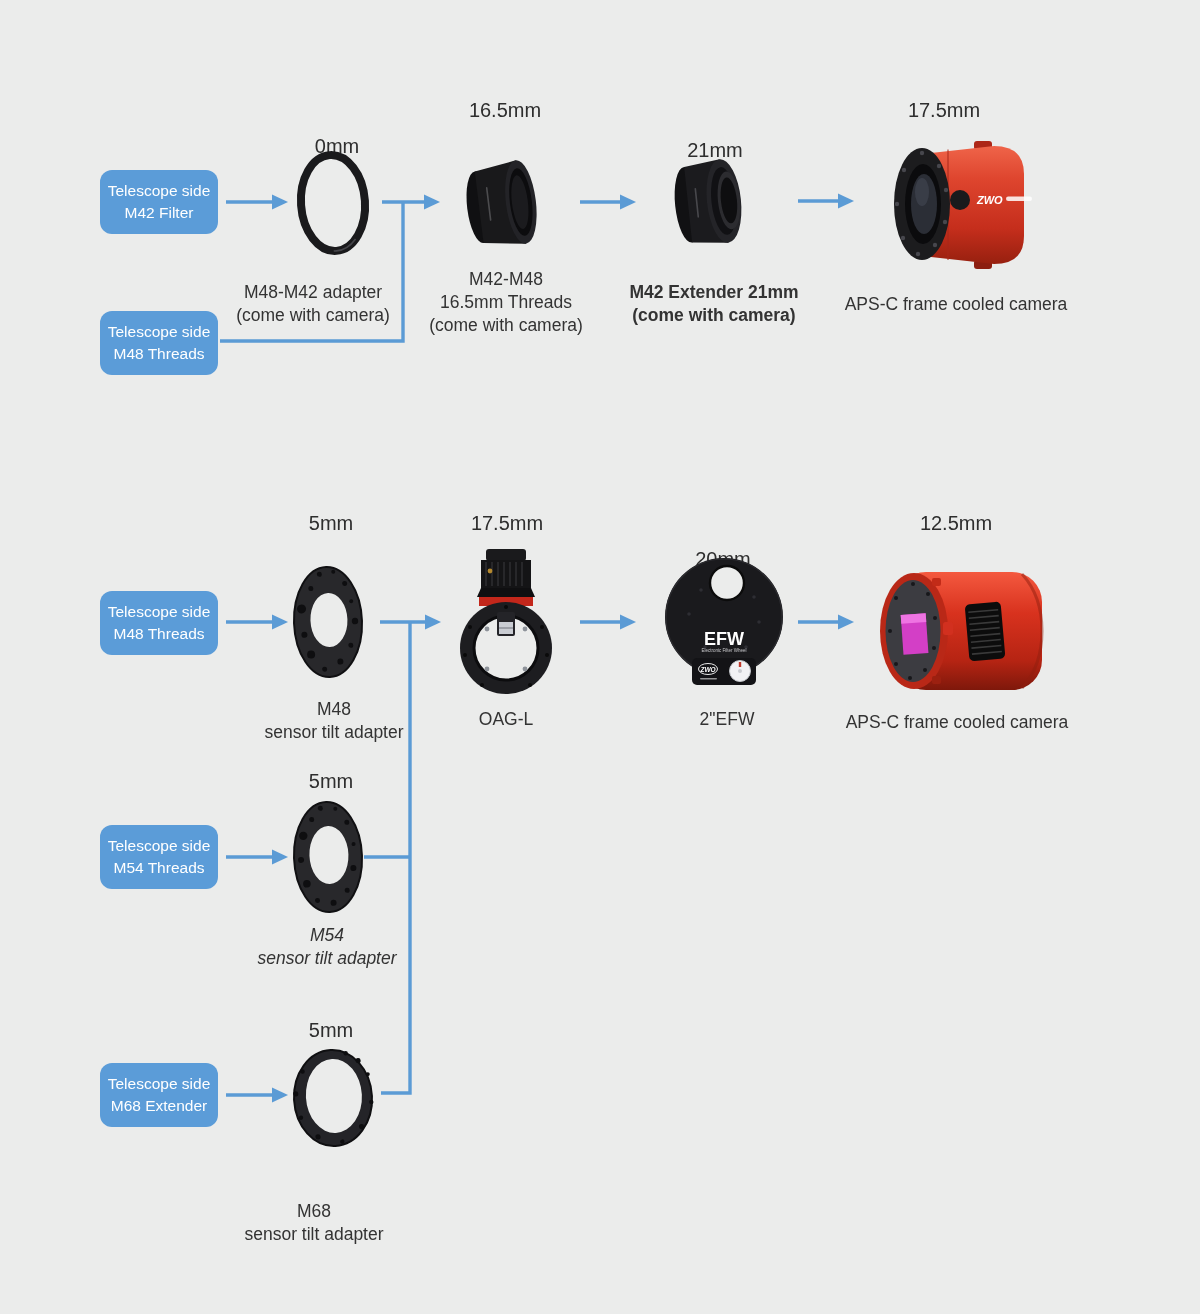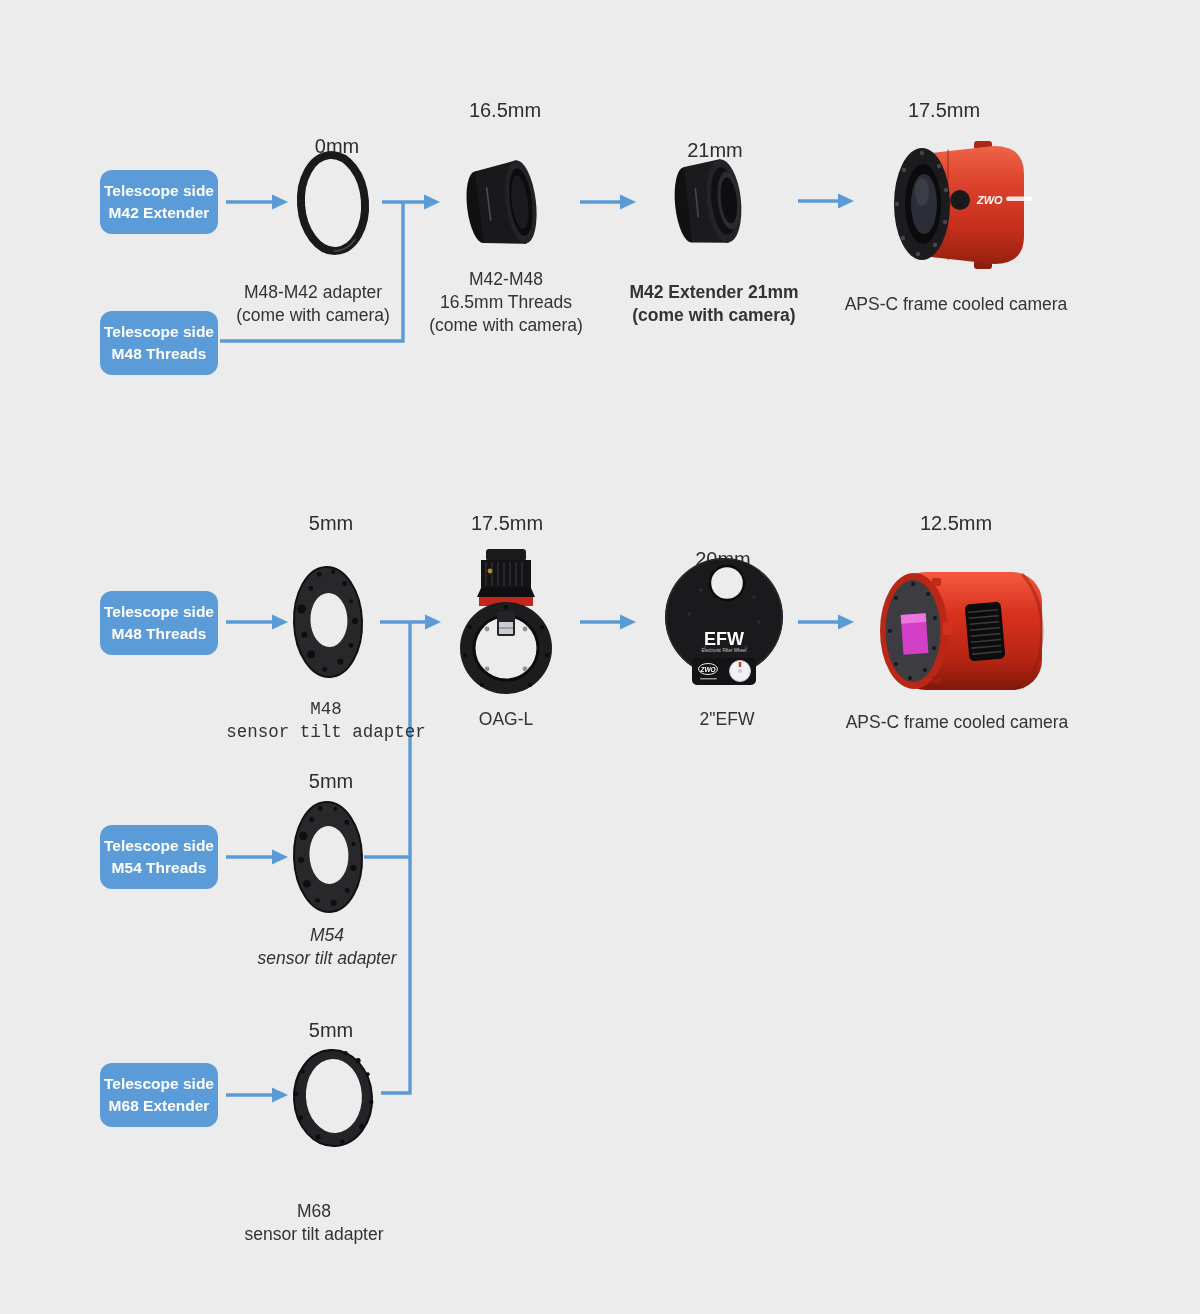--- a/index.html
+++ b/index.html
@@ -5,21 +5,21 @@
   html,body{margin:0;padding:0;background:#ebeceb;}
   .canvas{
     position:relative;width:1200px;height:1314px;background:#ebeceb;
     overflow:hidden;font-family:"Liberation Sans",sans-serif;
     -webkit-font-smoothing:antialiased;
   }
   .connectors{position:absolute;left:0;top:0;pointer-events:none;}
   .src-box{
     position:absolute;width:118px;height:64px;background:#5b9cd8;border-radius:12px;
     color:#ffffff;display:flex;flex-direction:column;align-items:center;justify-content:center;
-    font-size:15.5px;font-weight:700;line-height:22px;text-align:center;
+    font-size:15.5px;font-weight:400;line-height:22px;text-align:center;
   }
   .dim-label{
     position:absolute;width:140px;text-align:center;font-size:20px;color:#2e2e2e;
   }
   .caption{
     position:absolute;width:260px;text-align:center;font-size:17.5px;color:#333333;line-height:23px;
   }
   .caption span{display:block;}
   .device{position:absolute;}
 </style>
@@ -53,21 +53,21 @@
       <polygon points="441,622 425,614.5 425,629.5"></polygon>
       <polygon points="636,622 620,614.5 620,629.5"></polygon>
       <polygon points="854,622 838,614.5 838,629.5"></polygon>
       <polygon points="288,857 272,849.5 272,864.5"></polygon>
       <polygon points="288,1095 272,1087.5 272,1102.5"></polygon>
     </g>
   </svg>
 
   <div class="src-box" style="left:100px;top:170px;">
     <span>Telescope side</span>
-    <span>M42 Extender</span>
+    <span>M42 Filter</span>
   </div>
   <div class="src-box" style="left:100px;top:311px;">
     <span>Telescope side</span>
     <span>M48 Threads</span>
   </div>
 
   <div class="dim-label" style="left:267px;top:99px;margin-top:36px;">0mm</div>
   <div class="dim-label" style="left:435px;top:99px;">16.5mm</div>
   <div class="dim-label" style="left:645px;top:99px;margin-top:40px;">21mm</div>
   <div class="dim-label" style="left:874px;top:99px;">17.5mm</div>
@@ -300,21 +300,21 @@
       <circle cx="24" cy="108" r="2"></circle>
         <circle cx="18" cy="75" r="2"></circle>
         <circle cx="24" cy="42" r="2"></circle>
     </g>
     <g transform="rotate(-4 42 77)">
       <rect x="30" y="58" width="25" height="40" fill="#d33fc6"></rect>
       <rect x="30" y="58" width="25" height="9" fill="#ee74e2"></rect>
     </g>
   </svg>
 
-  <div class="caption" style="left:196px;top:698px;font-family:Liberation Mono, monospace;">
+  <div class="caption" style="left:204px;top:698px;">
     <span>M48</span>
     <span>sensor tilt adapter</span>
   </div>
   <div class="caption" style="left:376px;top:708px;">
     <span>OAG-L</span>
   </div>
   <div class="caption" style="left:597px;top:708px;">
     <span>2"EFW</span>
   </div>
   <div class="caption" style="left:827px;top:711px;">

